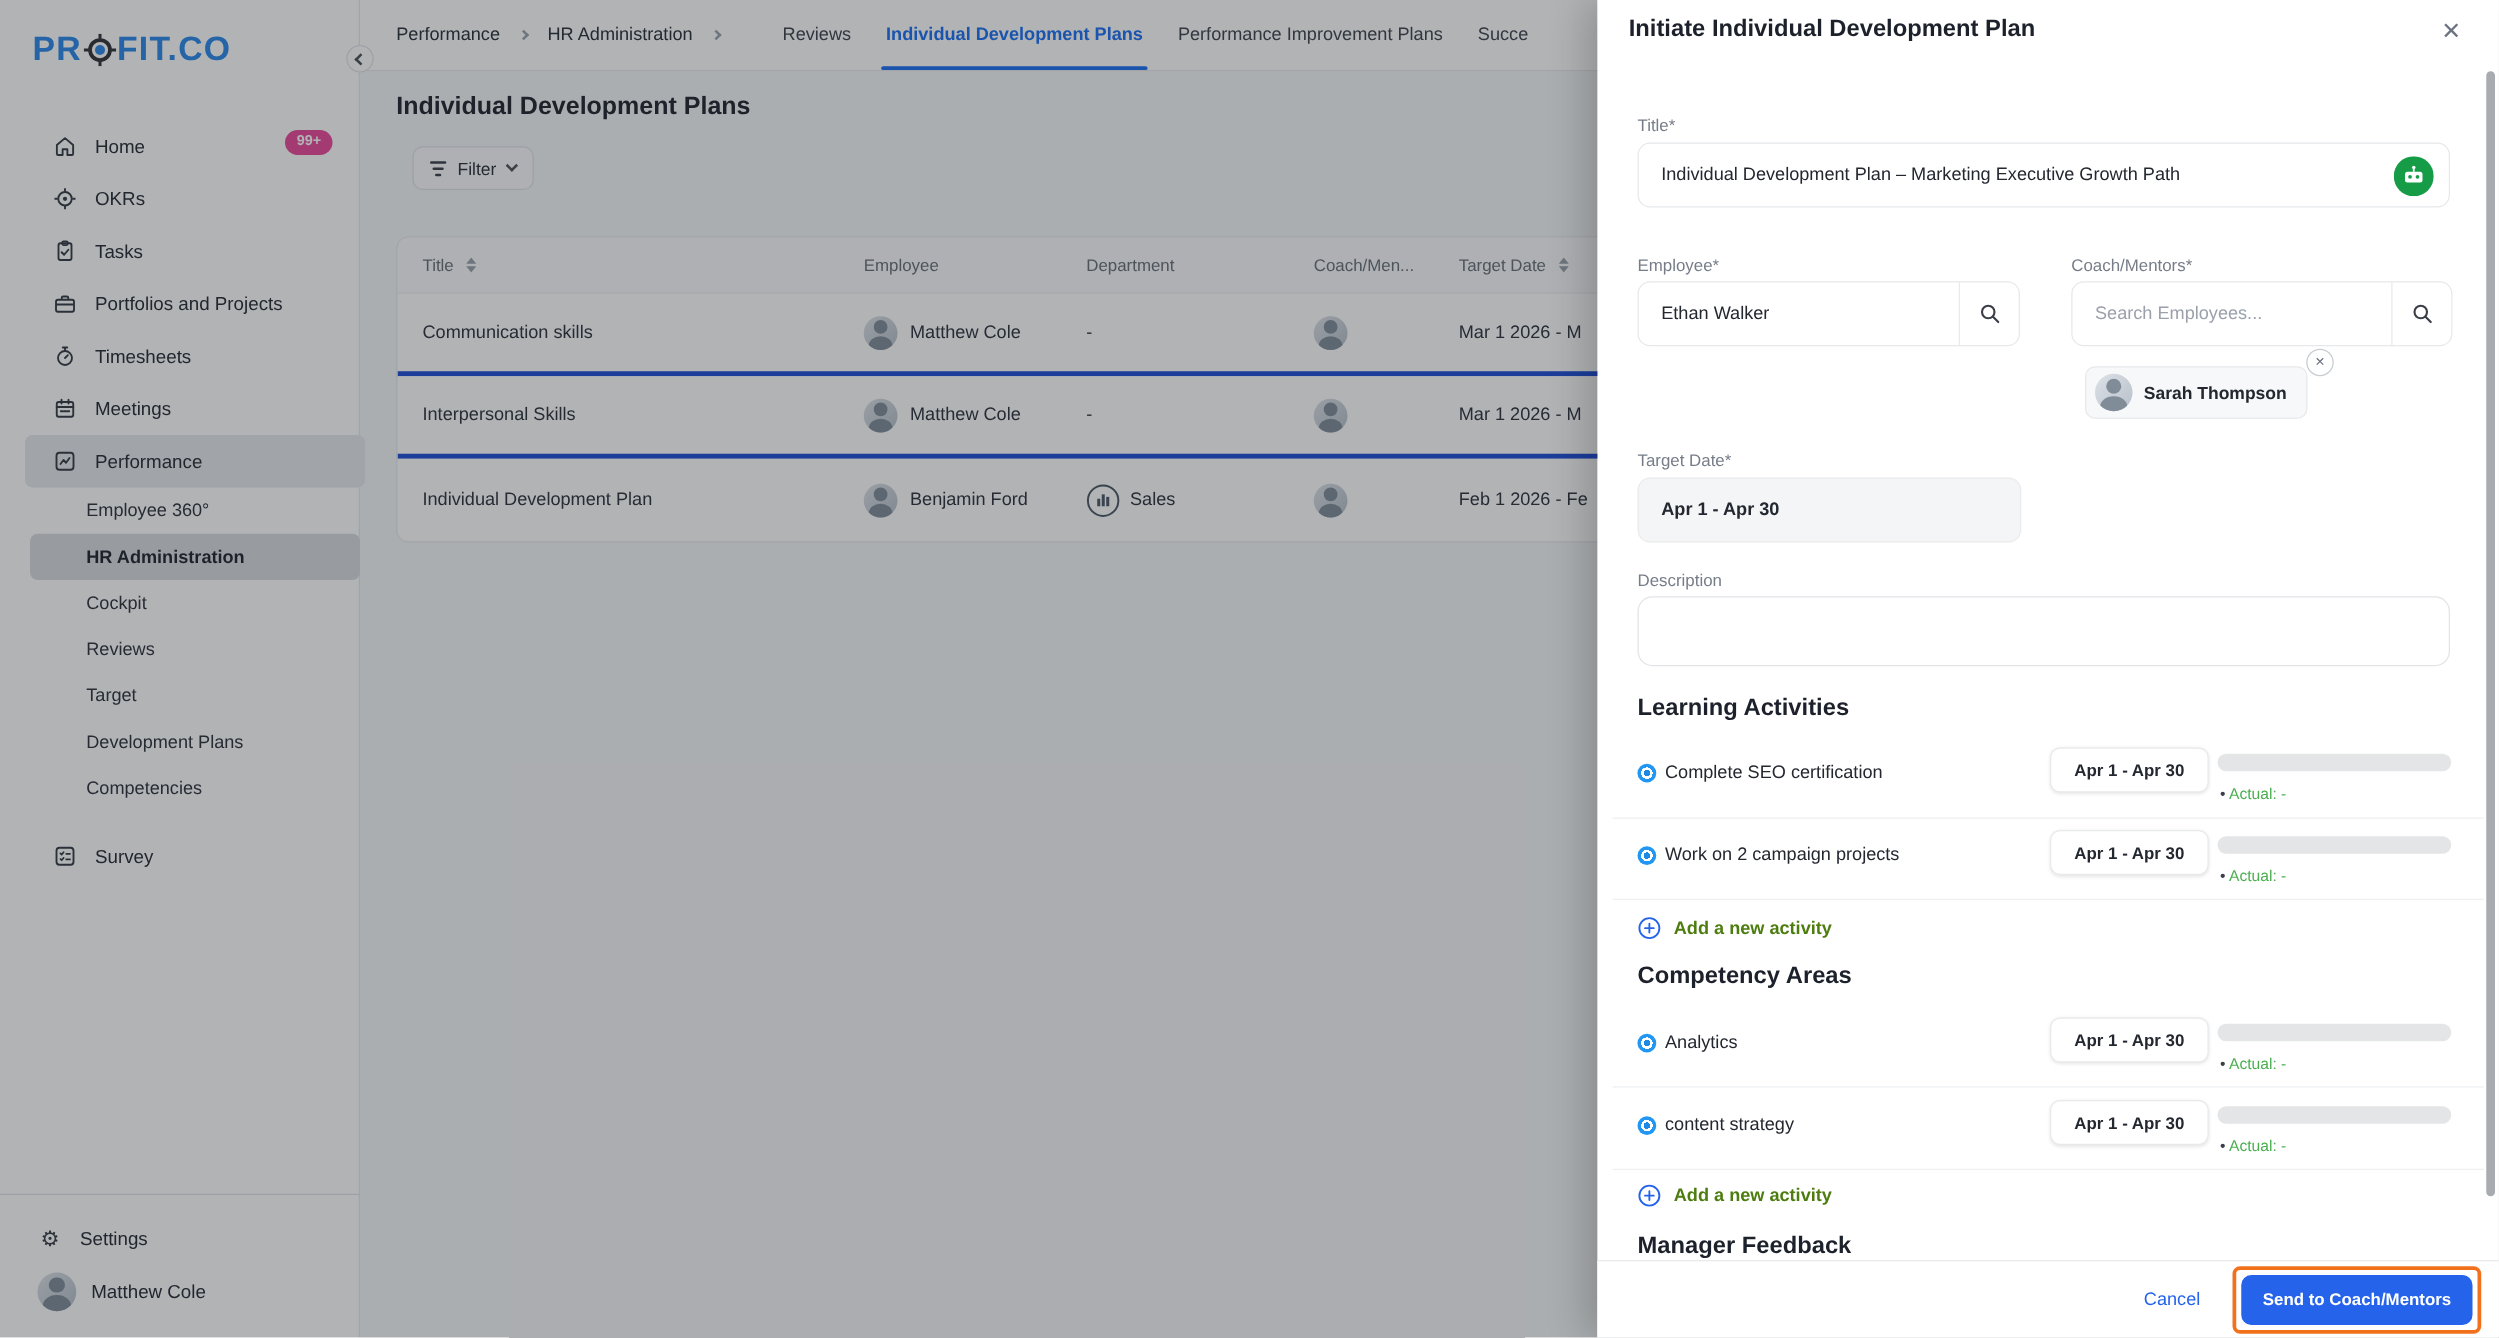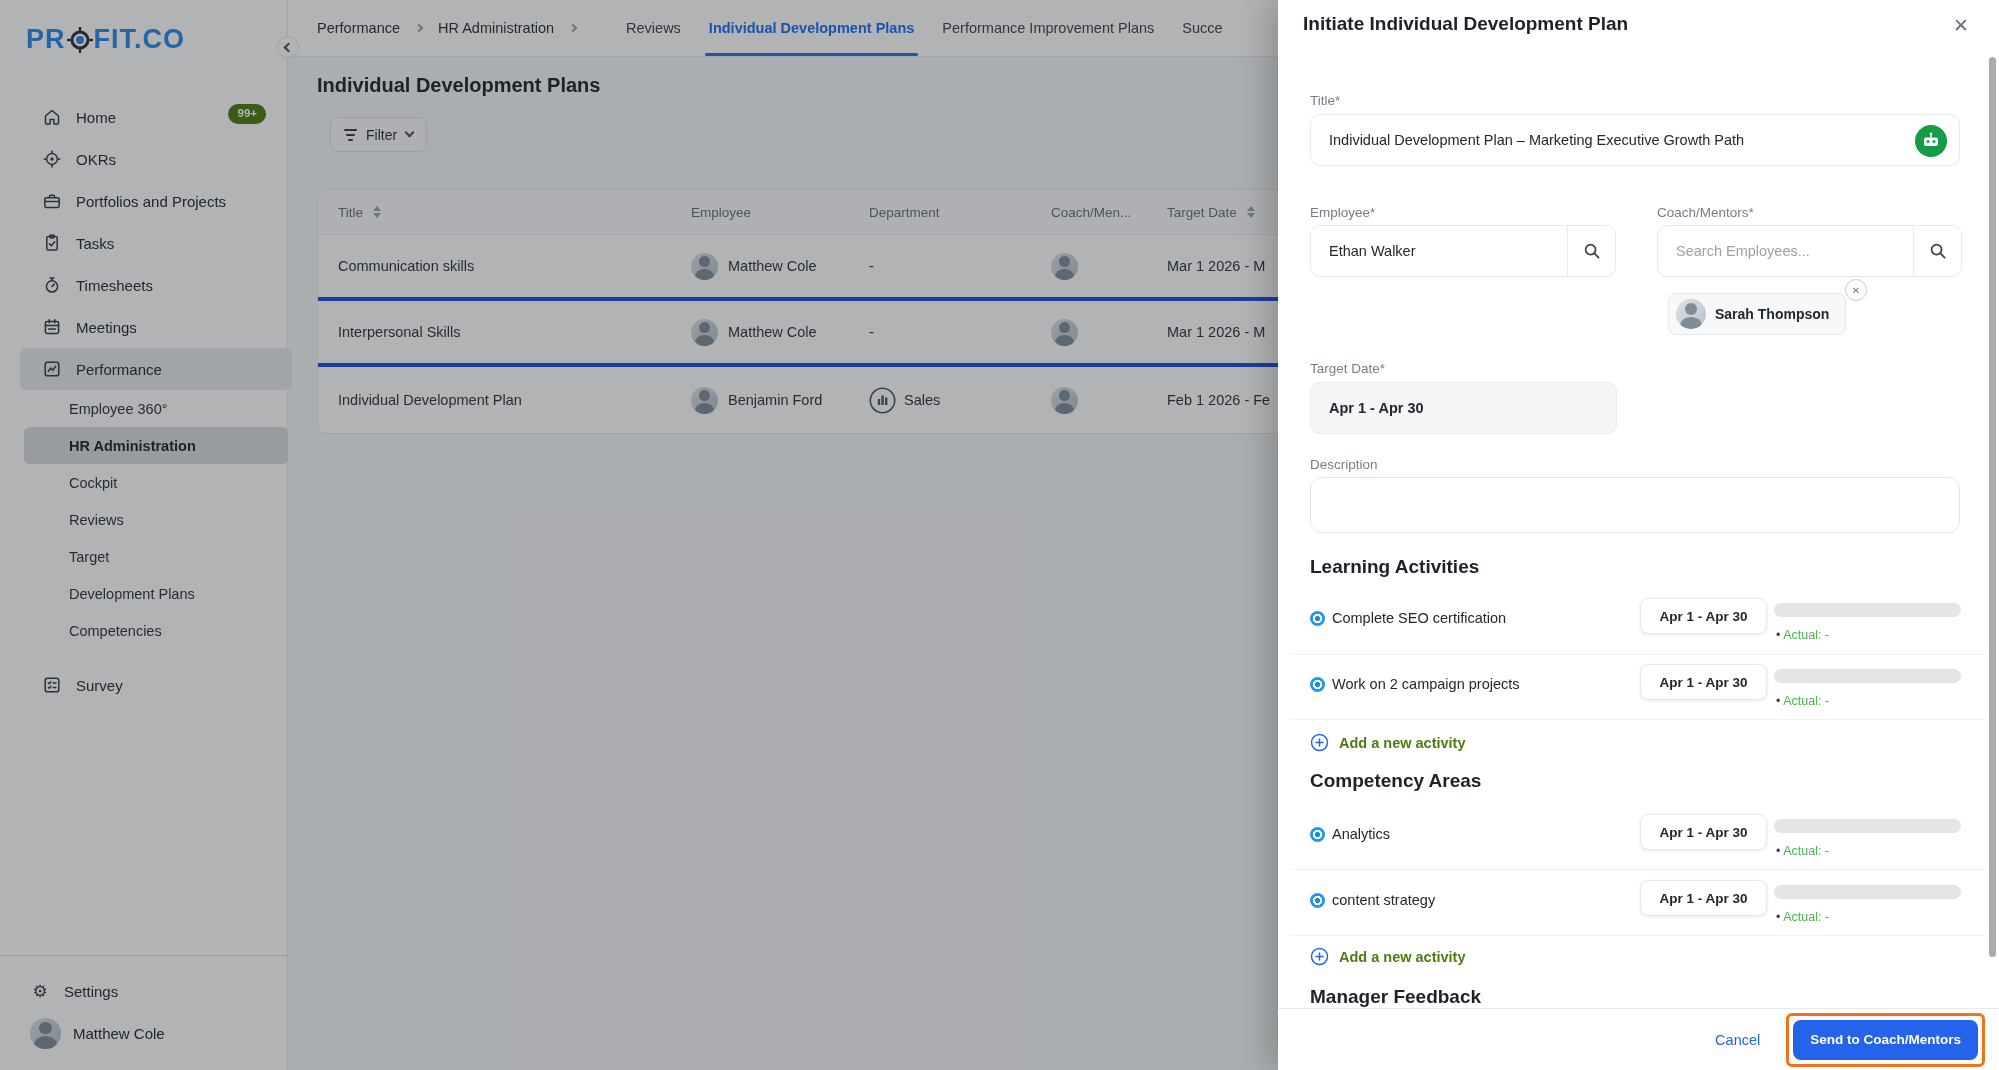--- a/index.html
+++ b/index.html
@@ -18,21 +18,21 @@
   .chev { display:inline-block; width:7px; height:7px; border-right:2px solid #4b5158; border-bottom:2px solid #4b5158; }
   .chev.left  { transform:rotate(135deg); }
   .chev.down  { transform:rotate(45deg); border-color:#4b5158; }
   .chev.right { transform:rotate(-45deg); border-color:#9aa1ab; width:6px; height:6px; }
 
   .nav { position:absolute; left:12px; top:96px; width:288px; }
   .nav-item { height:42px; margin:0 8px; display:flex; align-items:center; padding-left:22px;
     font-size:15px; font-weight:500; color:#262b34; border-radius:6px; position:relative; }
   .nav-item .nicon { width:20px; height:20px; margin-right:14px; color:#343a44; flex:0 0 auto; }
   .nav-item.active { background:#e7e9ec; }
-  .badge { position:absolute; right:26px; top:8px; background:#4d7c0f; color:#fff; font-size:11.5px;
+  .badge { position:absolute; right:26px; top:8px; background:#ec4899; color:#fff; font-size:11.5px;
     font-weight:700; border-radius:11px; padding:4px 9px; line-height:1; }
   .subnav { }
   .sub-item { height:37px; margin:0 12px; display:flex; align-items:center; padding-left:45px;
     font-size:14.5px; color:#2e333c; border-radius:6px; }
   .sub-item.active { background:#d9dbdf; font-weight:600; color:#1f242d; }
   .nav-gap { height:15px; }
   .side-footer { position:absolute; left:0; bottom:0; width:288px; border-top:1px solid #e3e5e8; padding:14px 0 16px 0; }
   .foot-row { height:42px; display:flex; align-items:center; padding-left:30px; font-size:15px; font-weight:500; color:#262b34; }
   .gear { font-size:17px; color:#3a3f48; width:20px; margin-right:14px; text-align:center; }
   .avatar { position:relative; border-radius:50%; background:linear-gradient(135deg,#dde2e7,#b6bfc9); overflow:hidden; flex:0 0 auto; }
@@ -168,35 +168,35 @@
               <circle cx="10" cy="10" r="5.4" fill="none" stroke="currentColor" stroke-width="1.5"></circle>
               <circle cx="10" cy="10" r="1.7" fill="currentColor"></circle>
               <path d="M10 1.6v2.6M10 15.8v2.6M1.6 10h2.6M15.8 10h2.6" stroke="currentColor" stroke-width="1.5"></path>
             </svg>
         </span>
         <span>OKRs</span>
       </div>
       <div class="nav-item">
         <span class="nicon">
           <svg width="20" height="20" viewBox="0 0 20 20">
-              <rect x="2.8" y="6.8" width="14.4" height="9.6" rx="1.6" fill="none" stroke="currentColor" stroke-width="1.5"></rect>
-              <path d="M7.4 6.8V5.4a1.2 1.2 0 0 1 1.2-1.2h2.8a1.2 1.2 0 0 1 1.2 1.2v1.4M2.8 10.6h14.4" fill="none" stroke="currentColor" stroke-width="1.5"></path>
-            </svg>
-        </span>
-        <span>Portfolios and Projects</span>
-      </div>
-      <div class="nav-item">
-        <span class="nicon">
-          <svg width="20" height="20" viewBox="0 0 20 20">
               <rect x="4.8" y="3.6" width="10.4" height="13.4" rx="1.6" fill="none" stroke="currentColor" stroke-width="1.5"></rect>
               <rect x="7.8" y="2" width="4.4" height="3" rx="1" fill="none" stroke="currentColor" stroke-width="1.4"></rect>
               <path d="M7.3 10.8l2 2 3.4-4" fill="none" stroke="currentColor" stroke-width="1.5" stroke-linecap="round" stroke-linejoin="round"></path>
             </svg>
         </span>
         <span>Tasks</span>
+      </div>
+      <div class="nav-item">
+        <span class="nicon">
+          <svg width="20" height="20" viewBox="0 0 20 20">
+              <rect x="2.8" y="6.8" width="14.4" height="9.6" rx="1.6" fill="none" stroke="currentColor" stroke-width="1.5"></rect>
+              <path d="M7.4 6.8V5.4a1.2 1.2 0 0 1 1.2-1.2h2.8a1.2 1.2 0 0 1 1.2 1.2v1.4M2.8 10.6h14.4" fill="none" stroke="currentColor" stroke-width="1.5"></path>
+            </svg>
+        </span>
+        <span>Portfolios and Projects</span>
       </div>
       <div class="nav-item">
         <span class="nicon">
           <svg width="20" height="20" viewBox="0 0 20 20">
               <circle cx="10" cy="11.4" r="5.6" fill="none" stroke="currentColor" stroke-width="1.5"></circle>
               <path d="M10 5.8V3.4M8.2 3h3.6M10 11.4l2.3-2.3" fill="none" stroke="currentColor" stroke-width="1.5" stroke-linecap="round"></path>
             </svg>
         </span>
         <span>Timesheets</span>
       </div>

